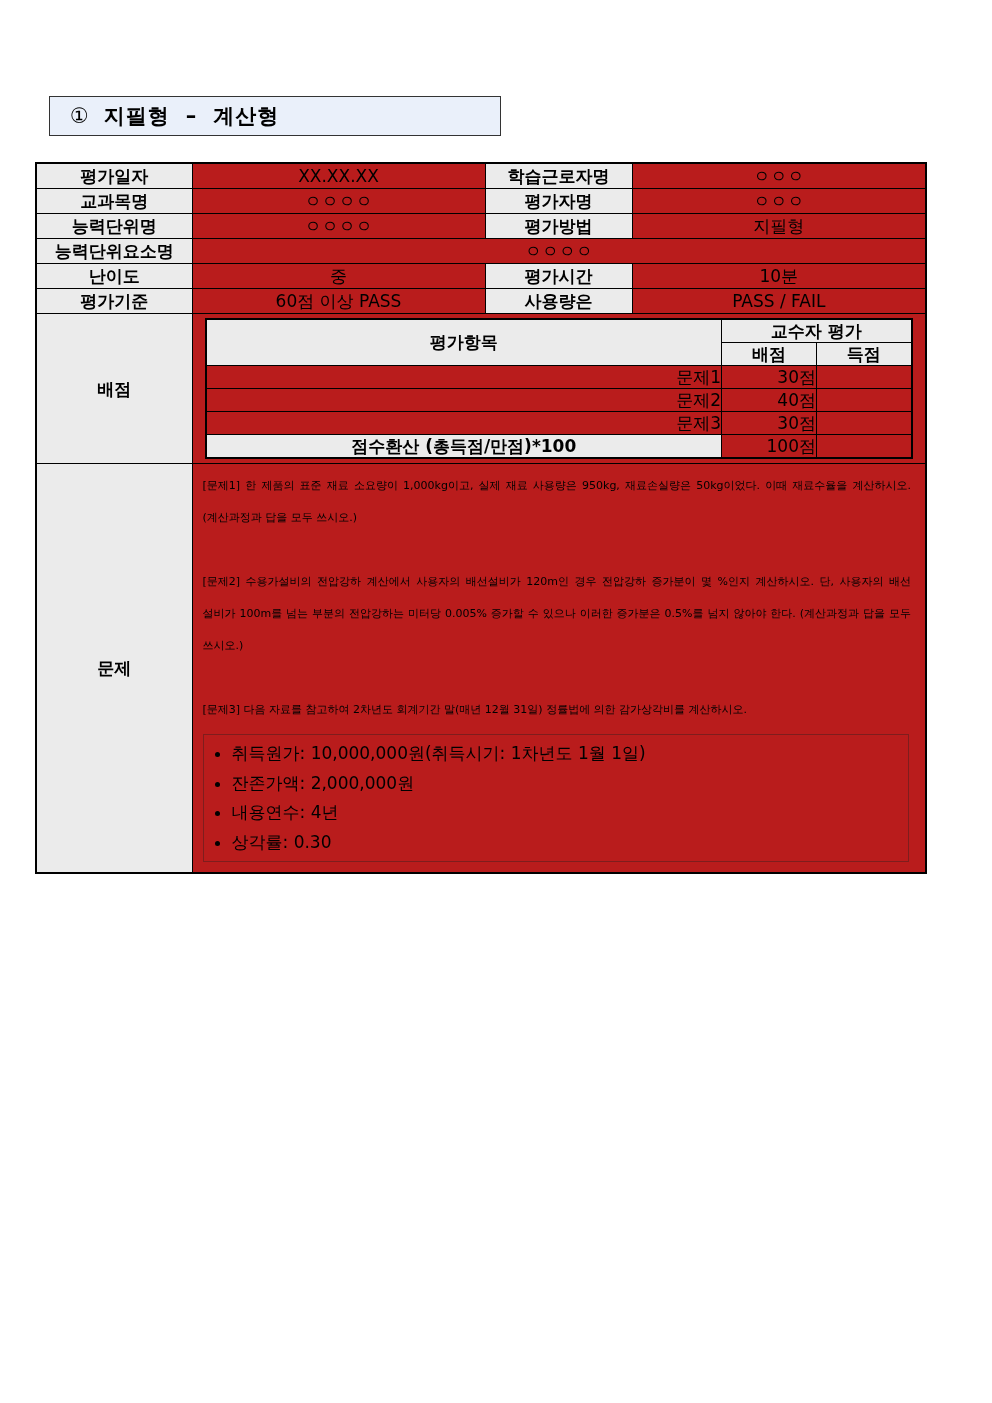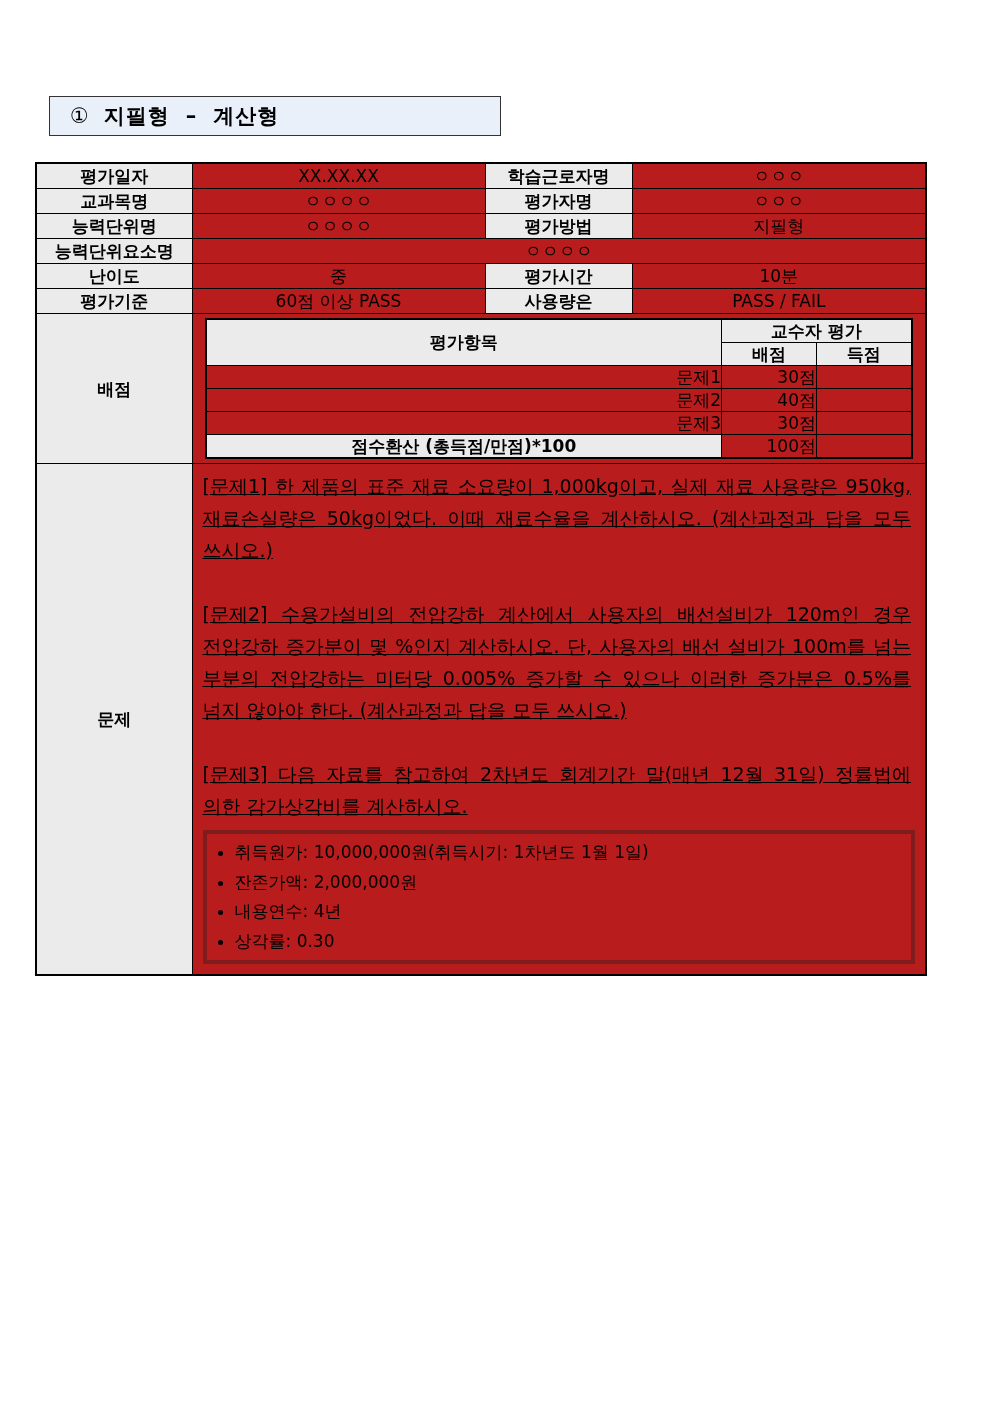--- a/index.html
+++ b/index.html
@@ -26,24 +26,24 @@
 
   table.inner {
     width: 706px; margin: 4px auto 4px 12px; border-collapse: collapse; border: 2px solid #000; table-layout: fixed;
   }
   table.inner td { border: 1px solid #000; height: 22px; line-height: 21px; font-size: 17px; }
   table.inner td.head { background: #ebebeb; font-weight: bold; text-align: center; }
   table.inner td.item { text-align: right; padding-left: 8px; }
   table.inner td.c { text-align: right; }
 
   .problems { text-align: left !important; padding: 6px 14px 10px 10px !important; vertical-align: top; }
-  .prob { font-size: 19px; line-height: 32px; margin: 0; text-align: justify; word-break: keep-all; text-decoration: underline; }
+  .prob { font-size: 11px; line-height: 32px; margin: 0; text-align: justify; word-break: keep-all; }
   .gap { height: 32px; }
   .box {
-    border: 4px solid #7f1d1d; margin: 8px 0 0 0; padding: 4px 10px 4px 10px; width: 684px;
+    border: 1px solid #7f1d1d; margin: 8px 0 0 0; padding: 4px 10px 4px 10px; width: 684px;
   }
   .box ul { margin: 0; padding-left: 18px; }
   .box li { font-size: 17px; line-height: 29.5px; list-style: disc; }
 </style>
 </head>
 <body>
 
 <div class="section-title">
   <span class="num">①</span>
   <span>지필형</span>

